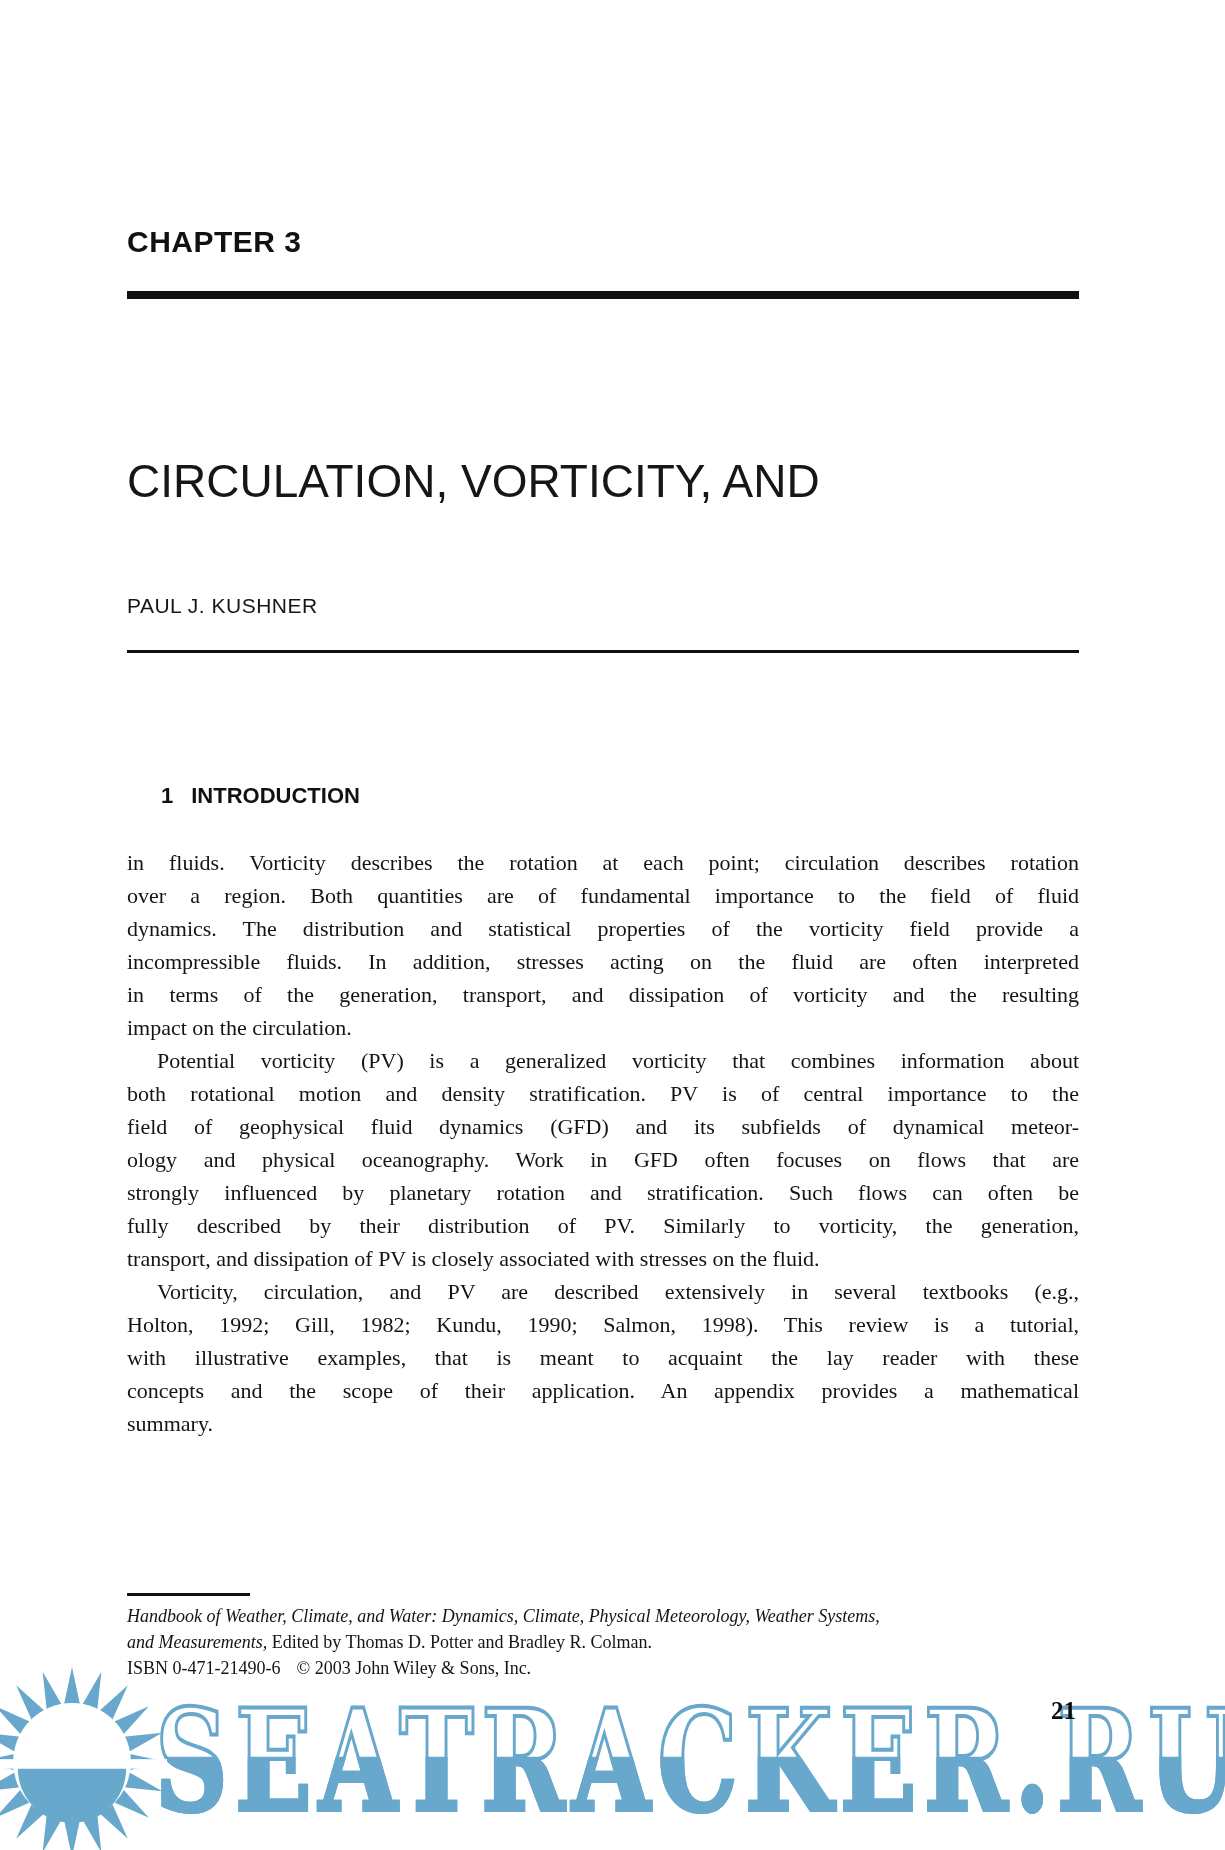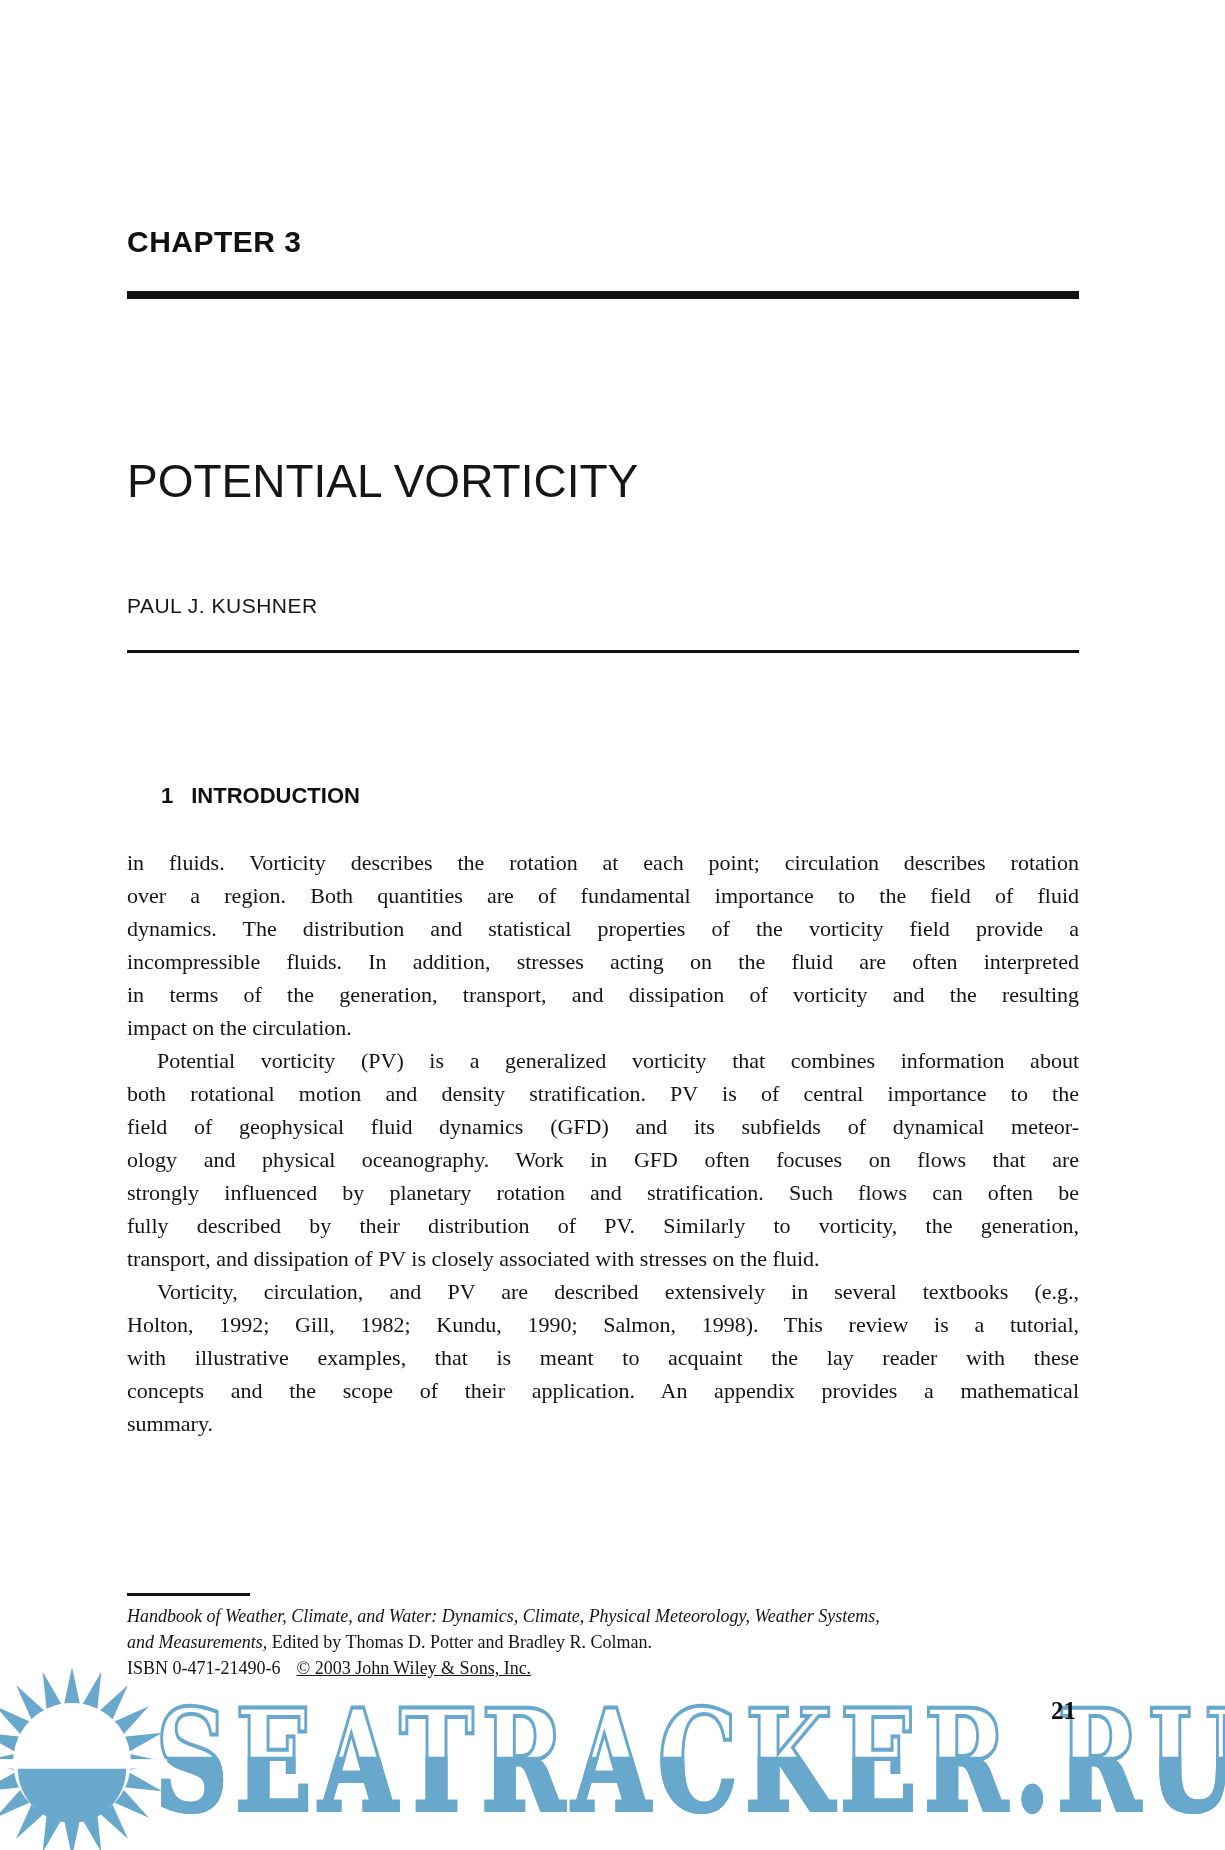--- a/index.html
+++ b/index.html
@@ -44,21 +44,21 @@
   .section-heading .sec-num { display: inline-block; margin-right: 18px; }
 
   .body-text { left: 127px; top: 846px; width: 952px; font-size: 22px; color: #141414; }
   .bline { line-height: 33px; text-align: justify; text-align-last: justify; }
   .bline.last { text-align-last: left; }
   .bline.indent { text-indent: 30px; }
 
   .foot-rule { left: 127px; top: 1593px; width: 123px; height: 3px; background: #111; }
   .footnote { left: 127px; top: 1603px; width: 952px; font-size: 18px; line-height: 26px; color: #141414; }
   .footnote .it { font-style: italic; margin-top: 16px; }
-  .footnote .copyright { margin-left: 16px; text-decoration: underline; }
+  .footnote .copyright { margin-left: 16px; }
 
   .page-number {
     left: 1051px; top: 1698px;
     font-family: Liberation Serif, serif;
     font-weight: bold; font-size: 25px; line-height: 26px; color: #0d0d0d;
     z-index: 5;
   }
 
   
   .wm-sun { left: -23px; top: 1667px; width: 190px; height: 190px; z-index: 3; }
@@ -75,21 +75,21 @@
 </style>
 </head>
 <body>
 
 <div class="page">
 
   <div class="abs chapter-label">CHAPTER 3</div>
   <div class="abs rule-thick"></div>
 
   <div class="abs chapter-title">
-    <div>POTENTIAL VORTICITY</div>
+    <div>CIRCULATION, VORTICITY, AND</div>
   </div>
 
   <div class="abs author">PAUL J. KUSHNER</div>
   <div class="abs rule-thin"></div>
 
   <div class="abs section-heading">
     <span class="sec-num">1</span><span>INTRODUCTION</span>
   </div>
 
   <div class="abs body-text">

